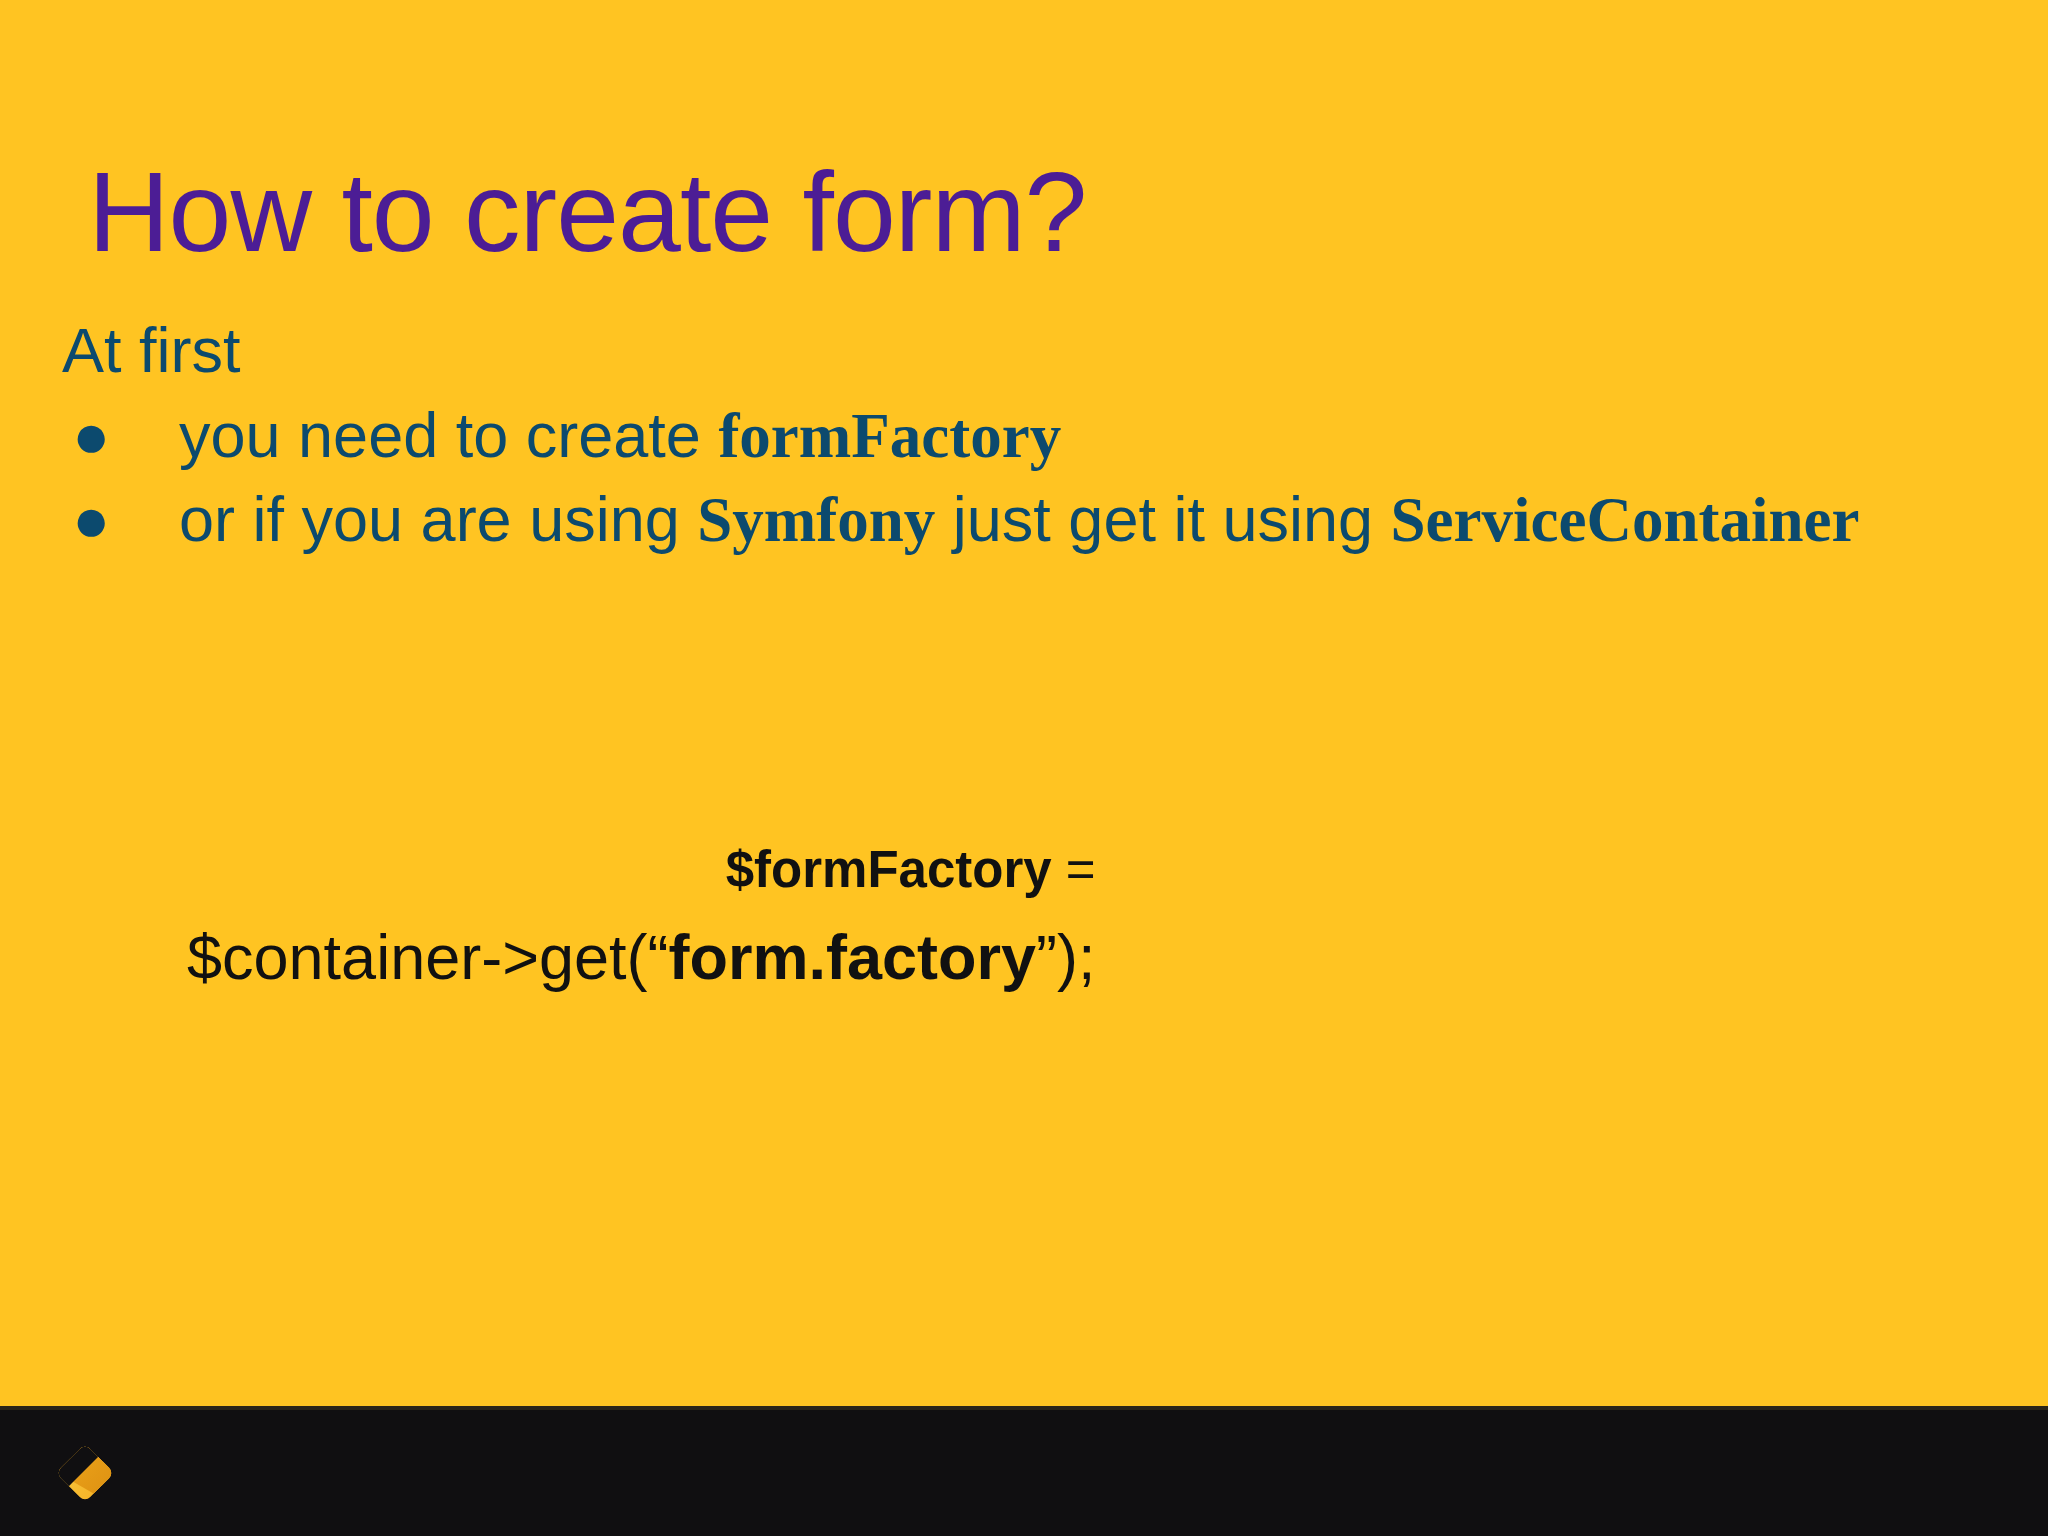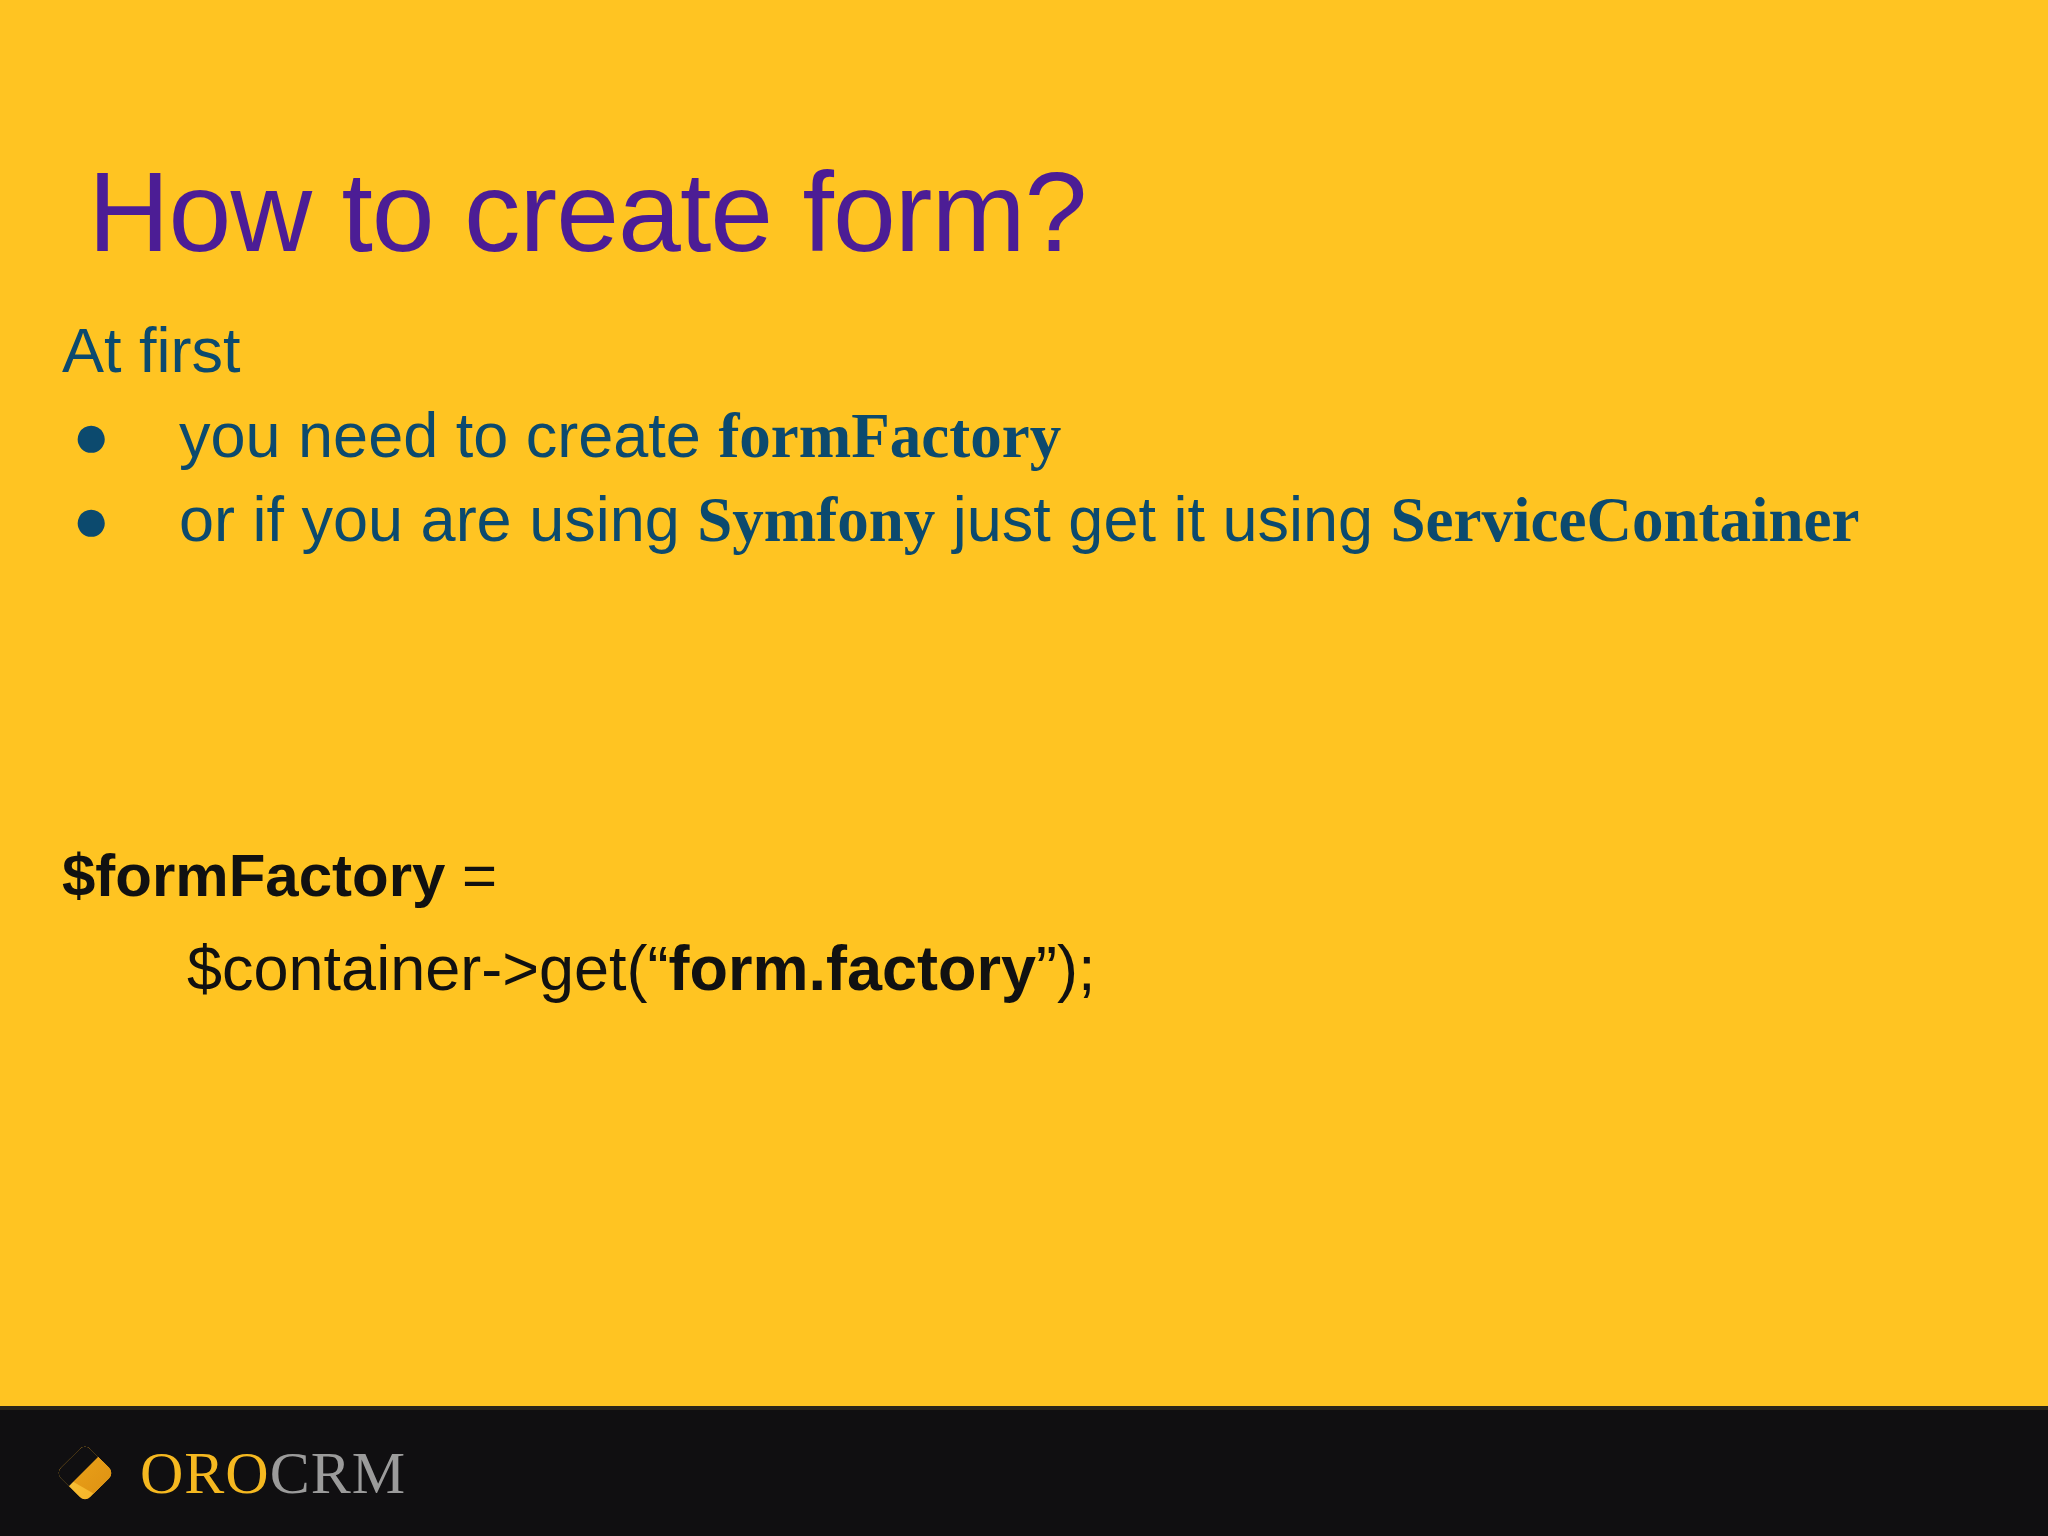--- a/index.html
+++ b/index.html
@@ -85,24 +85,25 @@
 
   
   .code-block {
     position: absolute;
     left: 62px;
     top: 838px;
     color: #111111;
   }
 
   .code-line-1 {
-    font-size: 60px;
+    font-size: 51px;
     line-height: 1.25;
     white-space: nowrap;
     margin: 0;
+    text-align: right;
   }
   .code-line-1 .kw { font-weight: bold; }
   .code-line-1 .op { font-weight: normal; }
 
   .code-line-2 {
     font-size: 63px;
     line-height: 1.25;
     white-space: nowrap;
     margin: 16px 0 0 0;
     padding-left: 125px;
@@ -197,17 +198,16 @@
             </clipPath>
           </defs>
           <g clip-path="url(#dia)">
             <rect x="0" y="0" width="100" height="100" fill="url(#gTop)"></rect>
             <polygon points="0,42 100,100 100,0 58,0" fill="url(#gBot)"></polygon>
             <polygon points="0,58 58,0 78,18 20,76" fill="#100F11"></polygon>
             <polygon points="20,100 100,20 100,34 34,100" fill="none"></polygon>
           </g>
         </svg>
       </span>
-      <span class="logo-word"><span class="oro">ORO</span><span class="crm">CRM</span></span>
     </div>
   </div>
 
 </div>
 
 </body></html>

